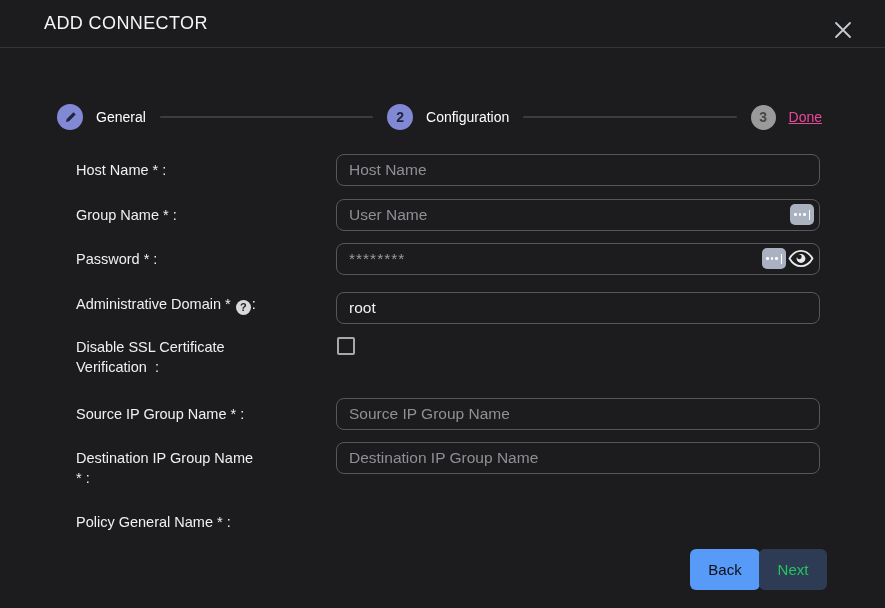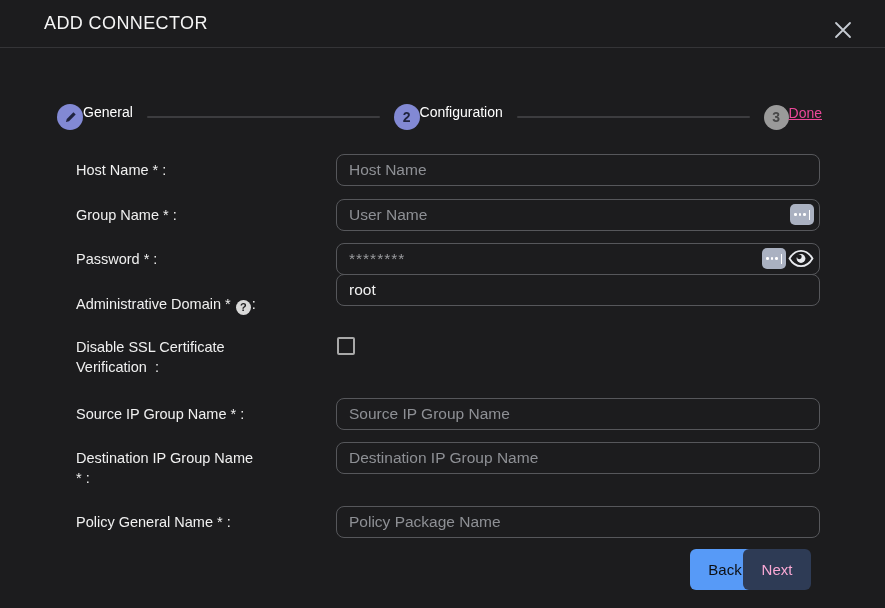--- a/index.html
+++ b/index.html
@@ -27,21 +27,21 @@
     display:flex; align-items:center; justify-content:center;
     cursor:pointer; background:none; border:none;
   }
   .close-btn svg { display:block; }
 
   
   .stepper {
     position:absolute; top:104px; left:57px; right:63px; height:26px;
     display:flex; align-items:center;
   }
-  .step { display:flex; gap:0; }
+  .step { display:flex; align-items:center; gap:13px; }
   .step-circle {
     width:26px; height:26px; border-radius:50%;
     display:flex; align-items:center; justify-content:center;
     font-size:14px; font-weight:700; flex:0 0 auto;
   }
   .step-circle.active { background:#8289d4; color:#20243f; }
   .step-circle.pending { background:#9a9a9a; color:#474747; width:25px; height:25px; }
   .step-label { font-size:14px; color:#ffffff; white-space:nowrap; }
   .step-label.dim { color:#ec4899;text-decoration:underline; }
   .connector { flex:1 1 auto; height:2px; background:#3c3c3f; margin:0 14px; border-radius:1px; }
@@ -90,21 +90,21 @@
     border:2.5px solid #a8a8a8; border-radius:2px; background:transparent;
     cursor:pointer;
   }
 
   
   .btn {
     position:absolute; top:549px; height:41px; border:none; border-radius:6px;
     font-size:15px; font-family:"Liberation Sans", sans-serif; cursor:pointer;
   }
   .btn-back { left:690px; width:70px; background:#579af7; color:#0d0f12; font-weight:500; }
-  .btn-next { left:743px; width:68px; background:#2e3b55; color:#f9a8d4; font-weight:500; }
+  .btn-next { left:759px; width:68px; background:#2e3b55; color:#22c55e; font-weight:500; }
 </style>
 </head>
 <body>
 
 <div class="dialog">
 
   <div class="header">
     <div class="title">ADD CONNECTOR</div>
     <button class="close-btn">
       <span>
@@ -170,40 +170,37 @@
         <svg width="26" height="19" viewBox="0 0 26 18">
           <path d="M1.5 9 C5 3 9 1.3 13 1.3 C17 1.3 21 3 24.5 9 C21 15 17 16.7 13 16.7 C9 16.7 5 15 1.5 9 Z" fill="none" stroke="#e8eaee" stroke-width="1.8"></path>
           <circle cx="13" cy="9" r="4.4" fill="#e8eaee"></circle>
           <circle cx="11.3" cy="7.3" r="2.4" fill="#1c1c1e"></circle>
         </svg>
       </span>
     </button>
   </div>
 
   <div class="flabel" style="top:294px"><span>Administrative Domain *</span> <span class="help-badge">?</span><span>:</span></div>
-  <div class="field-wrap" style="top:274px">
+  <div class="field-wrap" style="top:292px">
     <input class="txt" type="text" value="root" style="">
   </div>
 
   <div class="flabel" style="top:337px">Disable SSL Certificate
 Verification  :</div>
   <button class="checkbox"></button>
 
   <div class="flabel" style="top:404px">Source IP Group Name * :</div>
   <div class="field-wrap" style="top:398px">
     <input class="txt" type="text" placeholder="Source IP Group Name" style="">
   </div>
 
   <div class="flabel" style="top:448px">Destination IP Group Name
 * :</div>
   <div class="field-wrap" style="top:442px">
     <input class="txt" type="text" placeholder="Destination IP Group Name" style="">
   </div>
 
   <div class="flabel" style="top:512px">Policy General Name * :</div>
-  <div class="field-wrap" style="top:506px">
-    <input class="txt" type="text" placeholder="Policy Package Name" style="">
-  </div>
 
   <button class="btn btn-back">Back</button>
   <button class="btn btn-next">Next</button>
 
 </div>
 
 </body></html>

